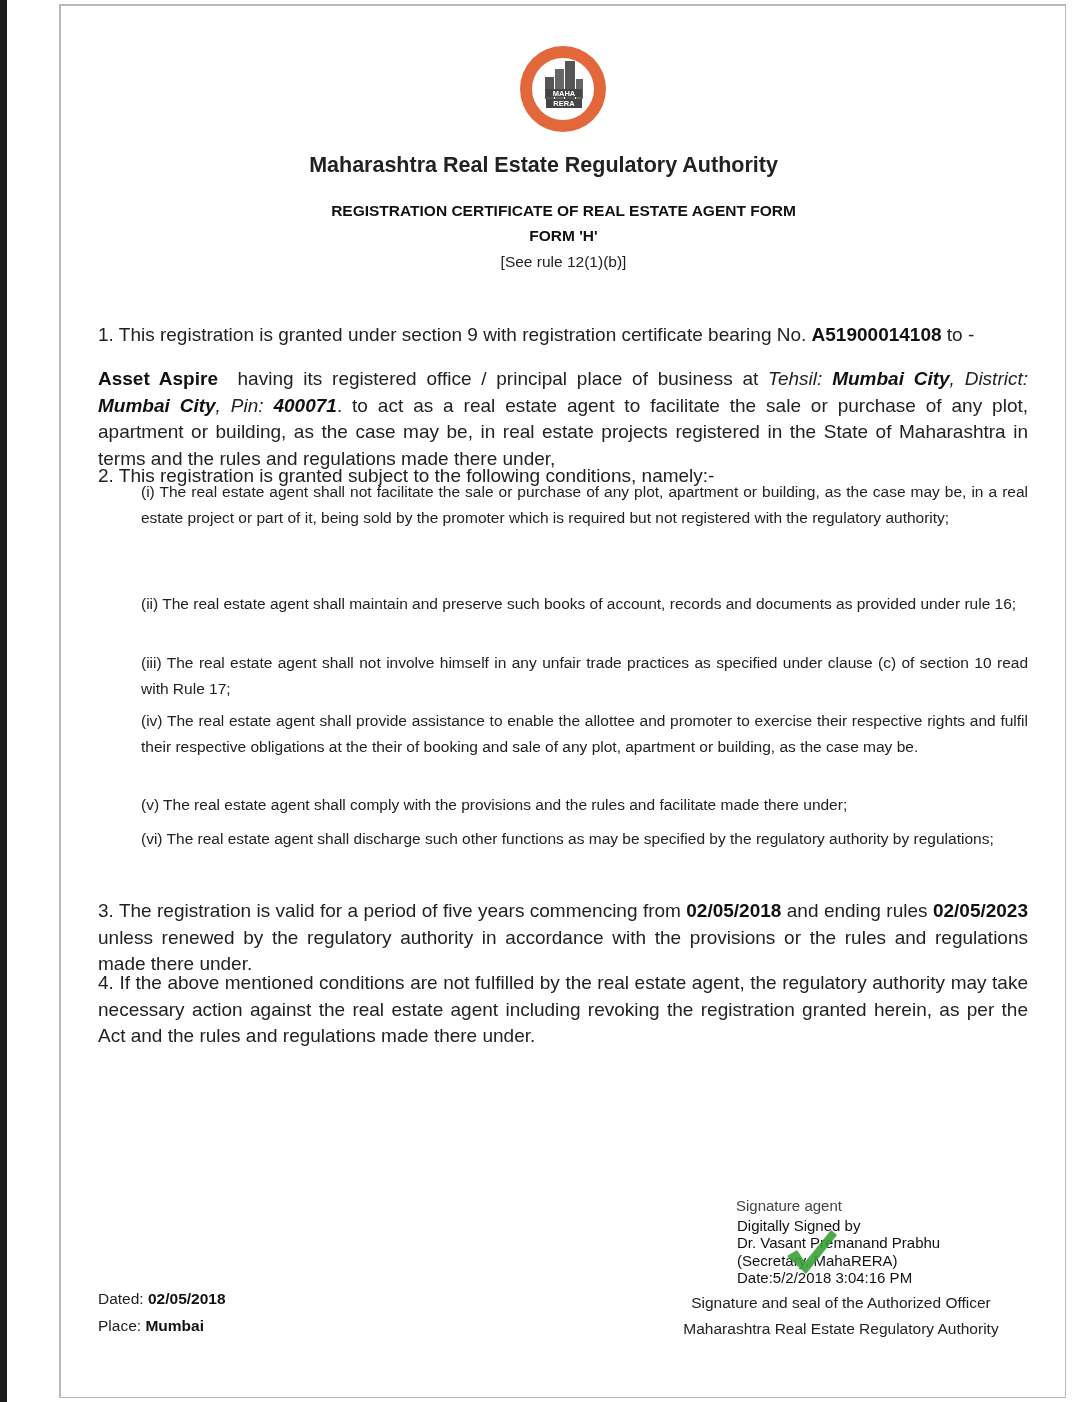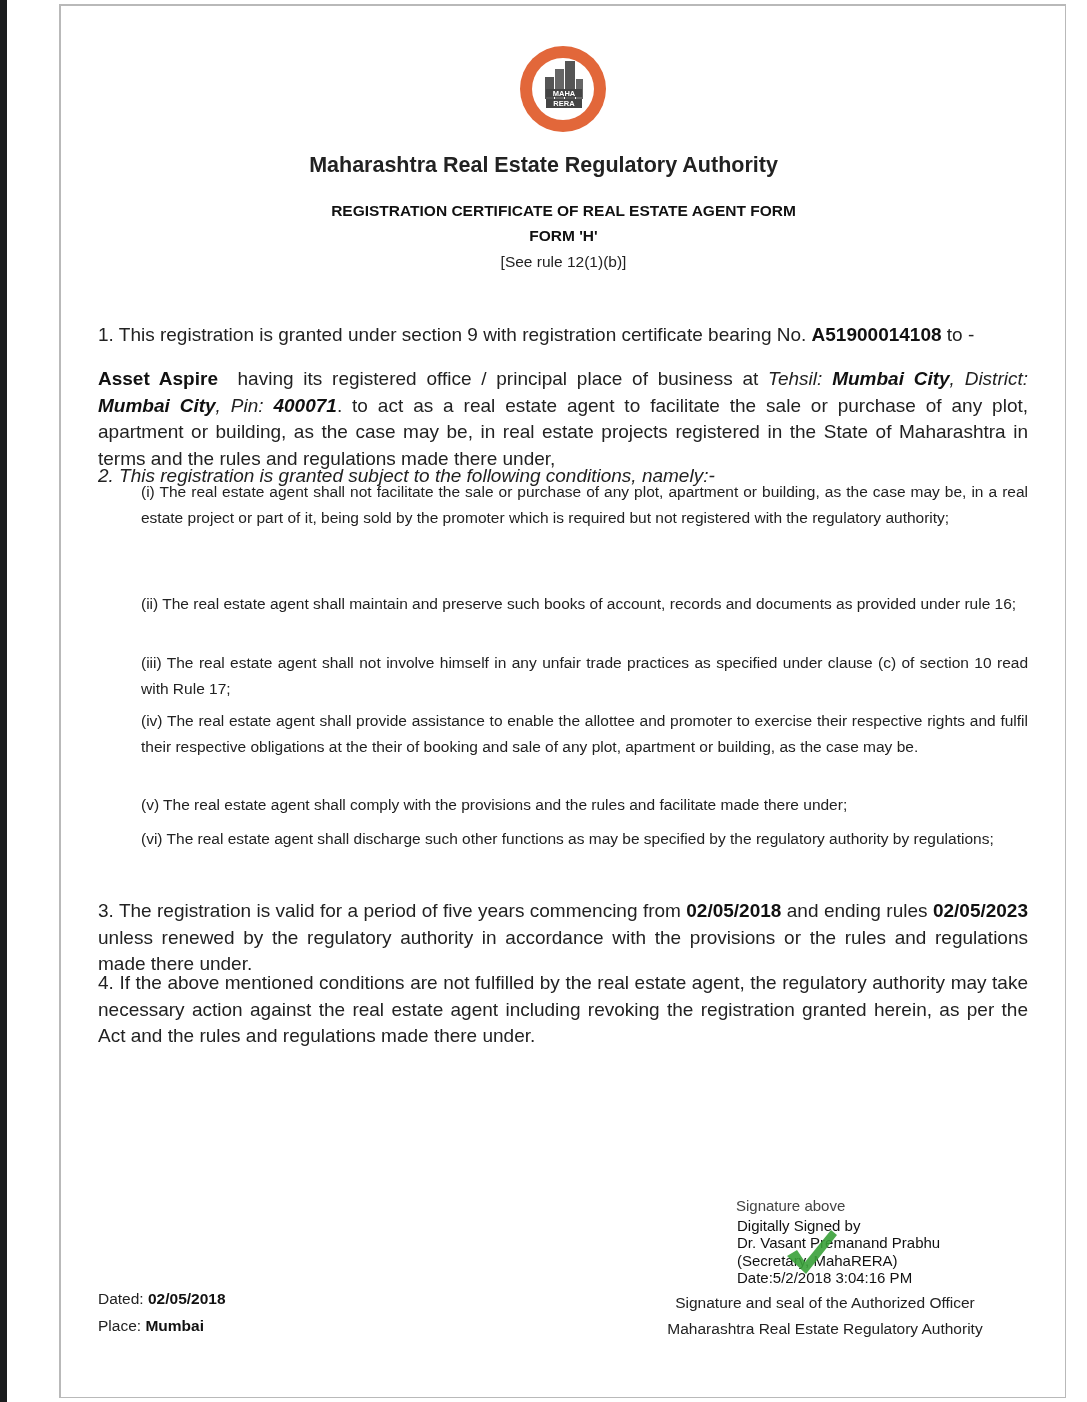--- a/index.html
+++ b/index.html
@@ -18,21 +18,21 @@
   .title { position:absolute; left:0; width:1087px; top:153px; text-align:center; font-size:21.5px; font-weight:bold; color:#222; }
   .subtitle { position:absolute; left:0; width:1127px; top:202px; text-align:center; font-size:15.5px; font-weight:bold; color:#111; }
   .form-h { position:absolute; left:0; width:1127px; top:227px; text-align:center; font-size:15.5px; font-weight:bold; color:#111; }
   .see-rule { position:absolute; left:0; width:1127px; top:253px; text-align:center; font-size:15.5px; color:#222; }
   .para { position:absolute; left:98px; width:930px; font-size:19px; line-height:26.5px; color:#222; text-align:justify; }
   .cond { position:absolute; left:141px; width:887px; font-size:15.5px; line-height:26px; color:#222; text-align:justify; }
   b { font-weight:bold; color:#111; }
   .sig-block { position:absolute; left:737px; top:1197px; font-size:15px; line-height:17.5px; color:#111; }
   .sig-valid { color:#444; margin-left:-1px; margin-bottom:2px; }
   .check { position:absolute; left:783px; top:1226px; width:56px; height:52px; }
-  .sig-foot { position:absolute; left:640px; width:370px; text-align:center; font-size:15.5px; color:#222; line-height:26px; }
+  .sig-foot { position:absolute; left:656px; width:370px; text-align:center; font-size:15.5px; color:#222; line-height:26px; }
   .dated { position:absolute; left:98px; font-size:15.5px; color:#222; }
 </style>
 </head>
 <body>
 
 <div class="left-bar"></div>
 <div class="page"></div>
 
 <svg class="logo" viewBox="0 0 92 88">
   <circle cx="46" cy="44" r="43" fill="#e2673a"></circle>
@@ -53,37 +53,37 @@
 <div class="see-rule">[See rule 12(1)(b)]</div>
 
 <div class="para" style="top:322px;">
   <span>1. This registration is granted under section 9 with registration certificate bearing No. </span><b>A51900014108</b><span> to -</span>
 </div>
 
 <div class="para" style="top:366px;">
   <b>Asset Aspire</b><span style="white-space:pre">  having its registered office / principal place of business at </span><i>Tehsil: </i><b><i>Mumbai City</i></b><i>, District: </i><b><i>Mumbai City</i></b><i>, Pin: </i><b><i>400071</i></b><span>. to act as a real estate agent to facilitate the sale or purchase of any plot, apartment or building, as the case may be, in real estate projects registered in the State of Maharashtra in terms and the rules and regulations made there under,</span>
 </div>
 
-<div class="para" style="top:463px;font-style:italic;">2. This registration is granted subject to the following conditions, namely:-</div>
+<div class="para" style="top:463px;">2. This registration is granted subject to the following conditions, namely:-</div>
 
 <div class="cond" style="top:479px;">(i) The real estate agent shall not facilitate the sale or purchase of any plot, apartment or building, as the case may be, in a real estate project or part of it, being sold by the promoter which is required but not registered with the regulatory authority;</div>
 <div class="cond" style="top:591px;">(ii) The real estate agent shall maintain and preserve such books of account, records and documents as provided under rule 16;</div>
 <div class="cond" style="top:650px;">(iii) The real estate agent shall not involve himself in any unfair trade practices as specified under clause (c) of section 10 read with Rule 17;</div>
 <div class="cond" style="top:708px;">(iv) The real estate agent shall provide assistance to enable the allottee and promoter to exercise their respective rights and fulfil their respective obligations at the their of booking and sale of any plot, apartment or building, as the case may be.</div>
 <div class="cond" style="top:792px;">(v) The real estate agent shall comply with the provisions and the rules and facilitate made there under;</div>
 <div class="cond" style="top:826px;">(vi) The real estate agent shall discharge such other functions as may be specified by the regulatory authority by regulations;</div>
 
 <div class="para" style="top:898px;">
   <span>3. The registration is valid for a period of five years commencing from </span><b>02/05/2018</b><span> and ending rules </span><b>02/05/2023</b><span> unless renewed by the regulatory authority in accordance with the provisions or the rules and regulations made there under.</span>
 </div>
 
 <div class="para" style="top:970px;">4. If the above mentioned conditions are not fulfilled by the real estate agent, the regulatory authority may take necessary action against the real estate agent including revoking the registration granted herein, as per the Act and the rules and regulations made there under.</div>
 
 <div class="sig-block">
-  <div class="sig-valid">Signature above</div>
+  <div class="sig-valid">Signature agent</div>
   <div>Digitally Signed by</div>
   <div>Dr. Vasant Premanand Prabhu</div>
   <div>(Secretary, MahaRERA)</div>
   <div>Date:5/2/2018 3:04:16 PM</div>
 </div>
 <svg class="check" viewBox="0 0 56 52">
   <path d="M4 30 L14 24 L22 36 L48 4 L54 9 L23 48 Z" fill="#3aa13a" opacity="0.9"></path>
 </svg>
 
 <div class="dated" style="top:1290px;">

